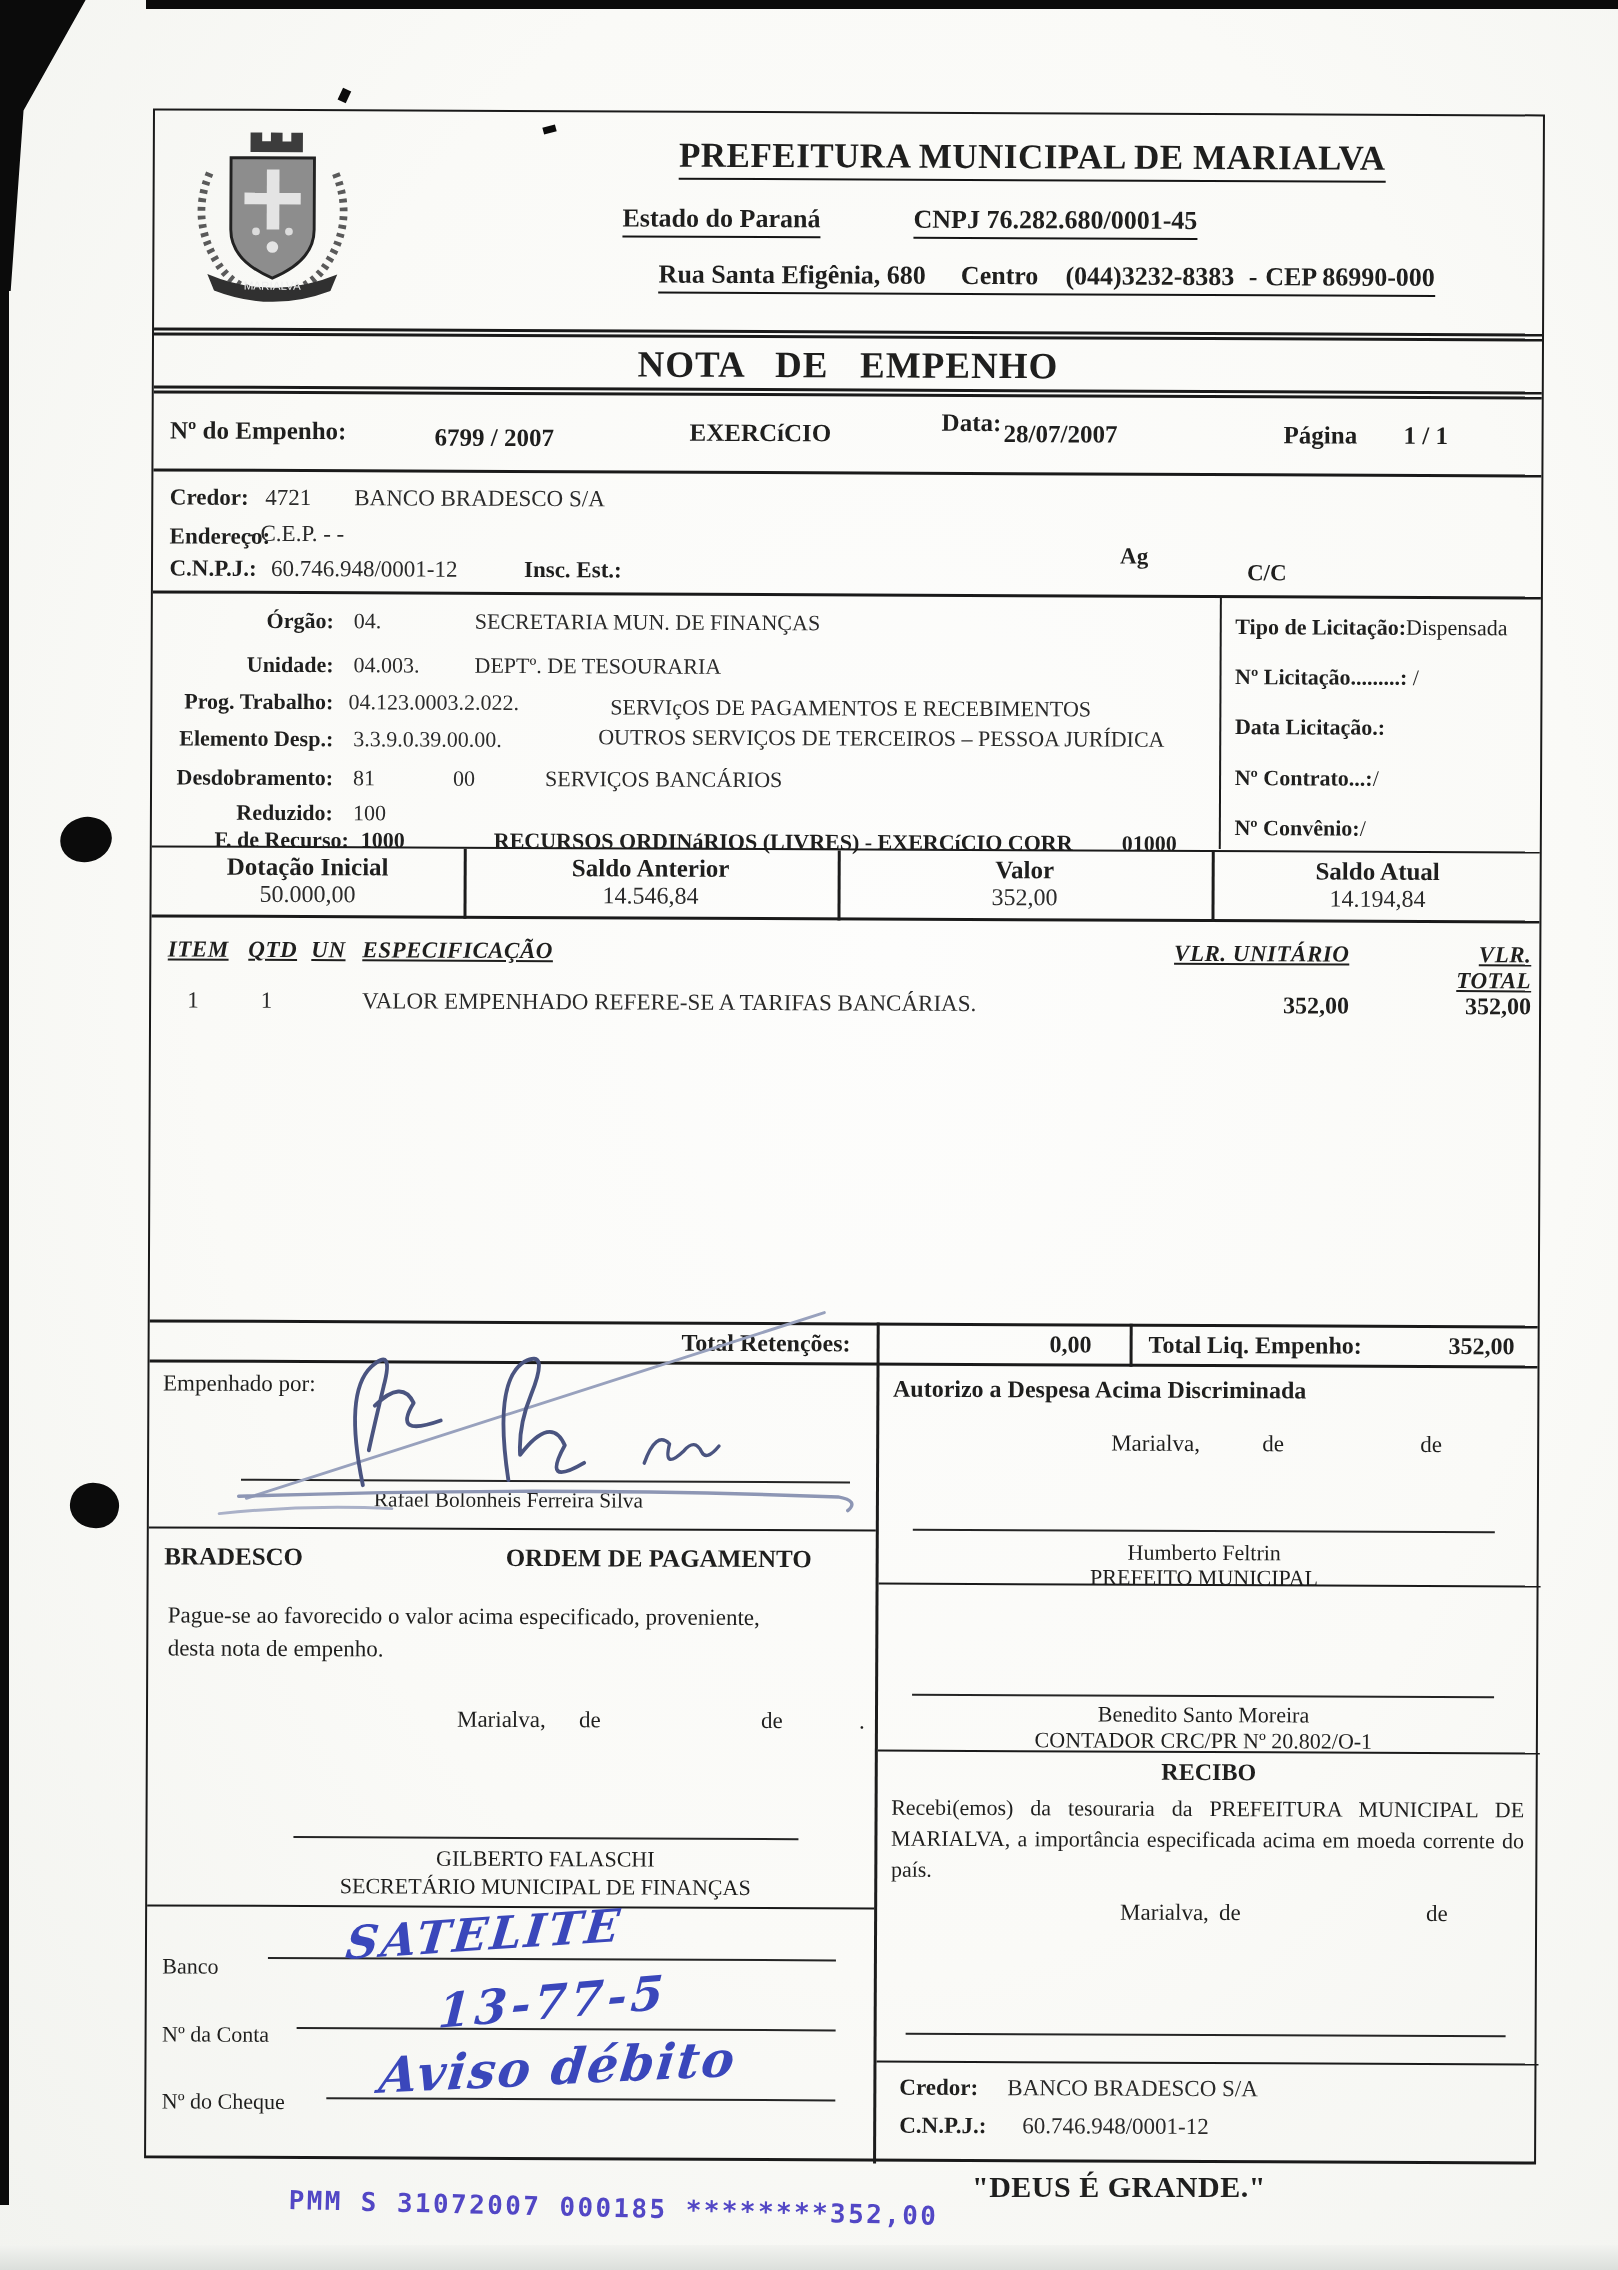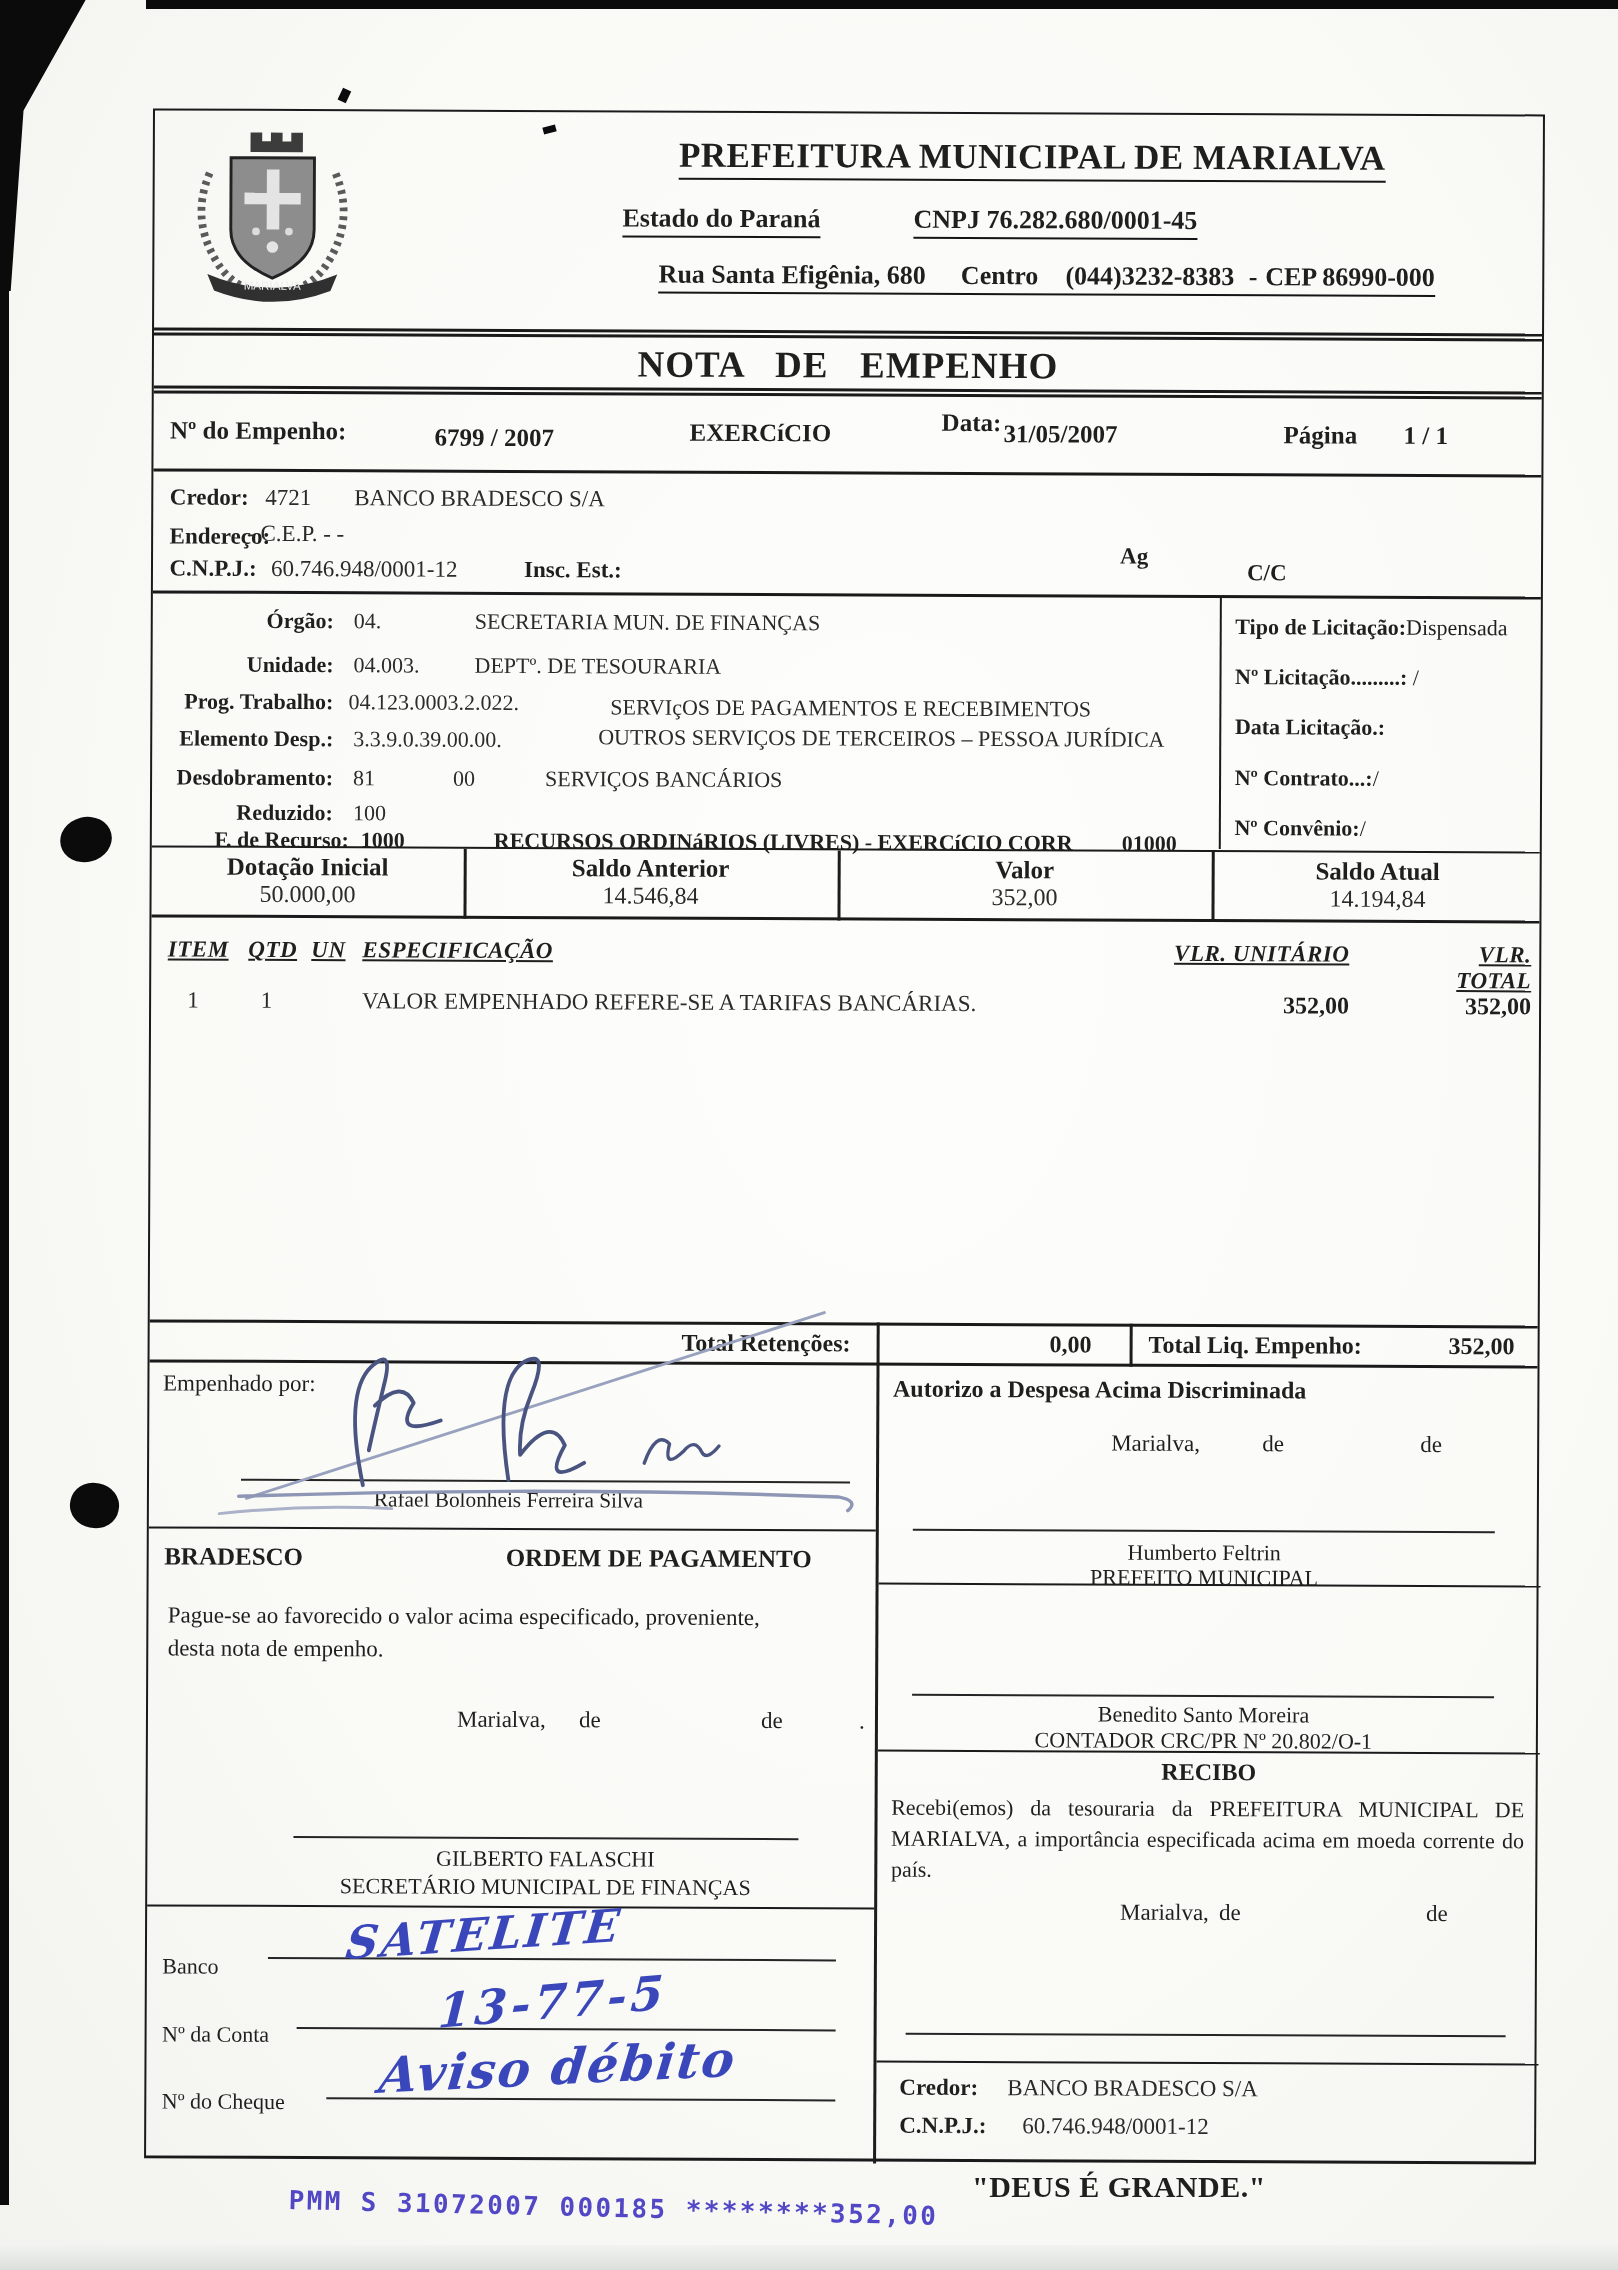--- a/index.html
+++ b/index.html
@@ -78,21 +78,21 @@
 
     <div class="sec band ctr" style="top:217px;height:66px;">
       <div class="band-title" style="margin-top:4.9px;">NOTA DE EMPENHO</div>
     </div>
 
     <div class="sec" style="top:283px;height:78px;border-bottom:3.9px solid #1a1a1a;font-size:25px;font-weight:bold;">
       <span class="abs" style="left:16.5px;top:23px;">Nº do Empenho:</span>
       <span class="abs" style="left:281px;top:23px;margin-top:6px;">6799 / 2007</span>
       <span class="abs" style="left:536px;top:23px;">EXERCíCIO</span>
       <span class="abs" style="left:776px;top:12px;margin-left:12px;">Data:</span>
-      <span class="abs" style="left:850px;top:23px;">31/05/2007</span>
+      <span class="abs" style="left:850px;top:23px;">28/07/2007</span>
       <span class="abs" style="left:1130px;top:23px;">Página</span>
       <span class="abs" style="left:1250px;top:23px;">1 / 1</span>
     </div>
 
     <div class="sec" style="top:361px;height:122px;border-bottom:3.9px solid #1a1a1a;">
       <span class="abs lbl" style="left:16.5px;top:12.6px;">Credor:</span>
       <span class="abs val" style="left:112px;top:12.6px;">4721</span>
       <span class="abs val" style="left:201px;top:12.6px;">BANCO BRADESCO S/A</span>
       <span class="abs lbl" style="left:16.5px;top:52px;">Endereço:</span>
       <span class="abs val" style="left:94px;top:49px;">- C.E.P. -  -</span>

